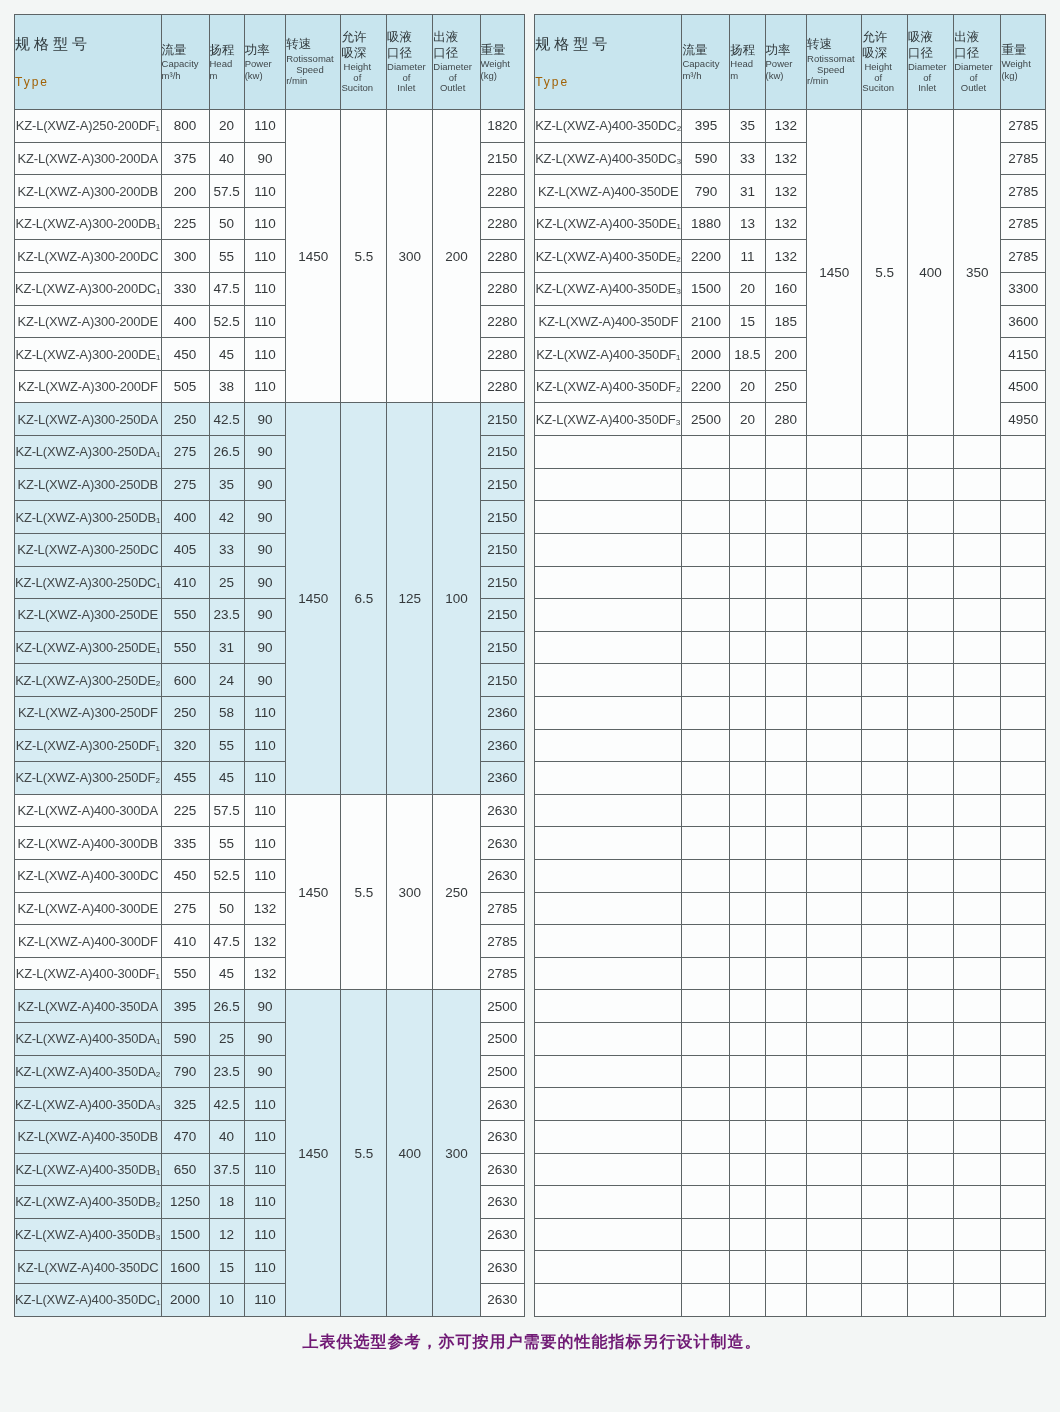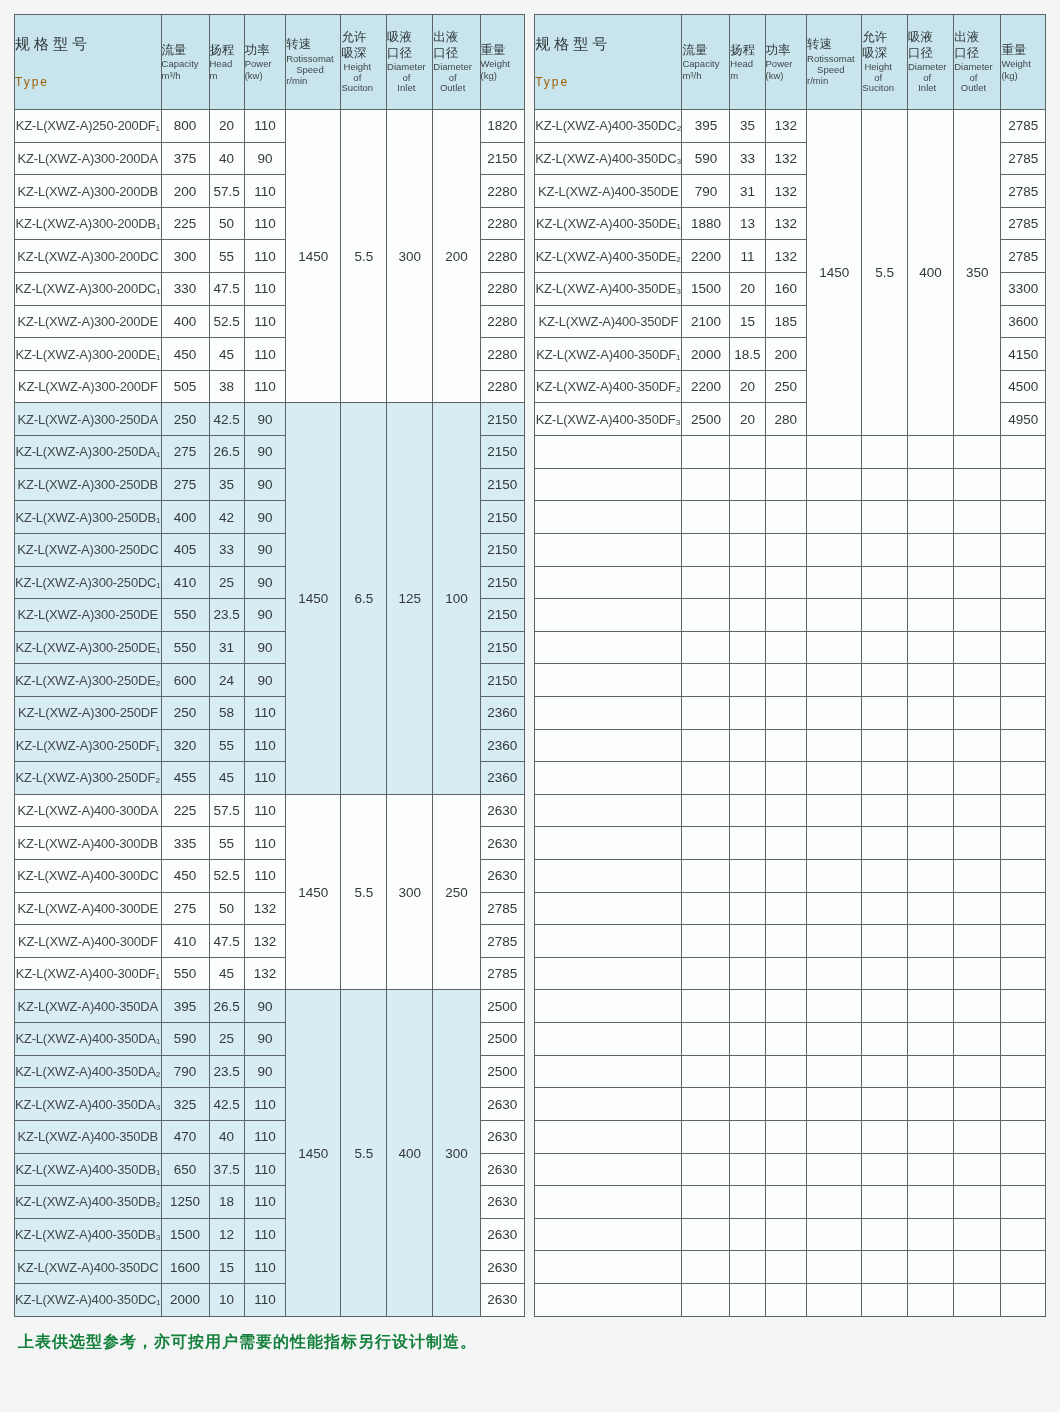--- a/index.html
+++ b/index.html
@@ -46,21 +46,21 @@
     color:#43484a;
     white-space:nowrap;
   }
   td.num-cell { font-size:13.5px; color:#35393b; }
   td.shaded { background:#d7ecf3; }
   td.white { background:#fcfdfd; }
 
   .footer { margin-top:15px; padding-left:4px; }
   .footer-zh {
     font-size:16px; font-weight:600; letter-spacing:1px;
-    color:#15803d; margin:0 0 9px 0;
+    color:#701a75; margin:0 0 9px 0;text-align:center;
   }
   .footer-en {
     font-size:15.5px; color:#3c4144; line-height:1.32;
     margin:0; width:1030px;
   }
 </style>
 </head>
 <body>
 
 <div class="page">

